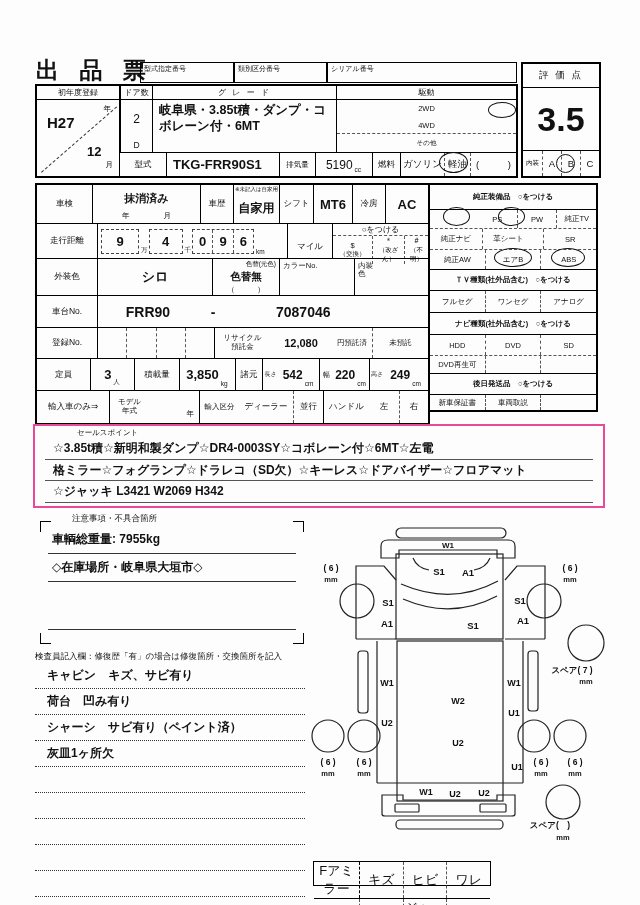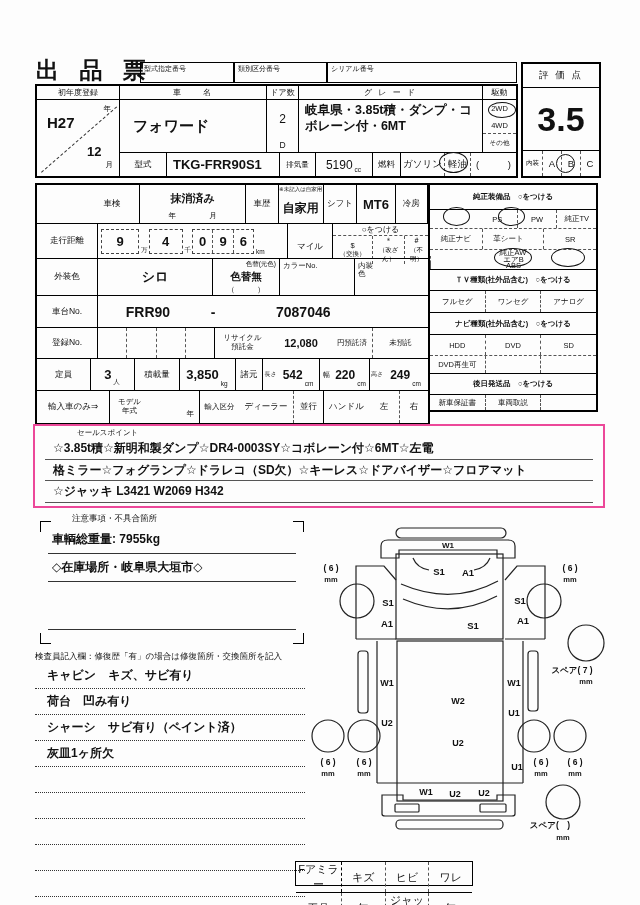--- a/index.html
+++ b/index.html
@@ -50,24 +50,20 @@
     <div class="col" style="width:82px;position:relative;">
       <div class="hd bb" style="height:13px;">初年度登録</div>
       <span class="abs f7" style="right:8px;top:18px;">年</span>
       <span class="abs b" style="left:10px;top:28px;font-size:15px;">H27</span>
       <span class="abs b" style="left:50px;top:58px;font-size:13px;">12</span>
       <span class="abs f7" style="right:6px;top:74px;">月</span>
       <div class="abs" style="left:4px;top:86px;width:100px;border-top:1px dashed #333;transform:rotate(-41deg);transform-origin:0 0;"></div>
     </div>
     <div class="col bl" style="flex:1;">
       <div class="row" style="height:66px;">
-        <div class="col" style="width:146px;">
-          <div class="hd bb" style="height:13px;letter-spacing:2px;">車　　名</div>
-          <div class="c b" style="flex:1;font-size:15px;justify-content:flex-start;padding-left:13px;">フォワード</div>
-        </div>
         <div class="col bl" style="width:32px;">
           <div class="hd bb f6" style="height:13px;">ドア数</div>
           <div class="c f12" style="flex:1;">2</div>
           <div class="c f8" style="height:14px;">D</div>
         </div>
         <div class="col bl" style="width:184px;">
           <div class="hd bb" style="height:13px;letter-spacing:2px;">グ レ ー ド</div>
           <div class="b" style="flex:1;font-size:12.5px;line-height:1.3;padding:2px 6px;text-align:left;overflow-wrap:anywhere;">岐阜県・3.85t積・ダンプ・コボレーン付・6MT</div>
         </div>
         <div class="col bl" style="flex:1;">
@@ -92,21 +88,21 @@
           <span>(</span>
           <span>)</span>
         </div>
       </div>
     </div>
   </div>
 
   <div class="abs col" style="left:35px;top:183px;width:395px;height:242px;border:2px solid #000;">
 
     <div class="row" style="height:38px;">
-      <div class="c f8" style="width:55px;margin-left:48px;">車検</div>
+      <div class="c f8" style="width:55px;">車検</div>
       <div class="col bl" style="width:108px;">
         <div class="c b f11" style="flex:1;">抹消済み</div>
         <div class="row f7" style="height:12px;justify-content:space-around;padding:0 12px;">
           <span>年</span>
           <span>月</span>
         </div>
       </div>
       <div class="c f8 bl" style="width:33px;">車歴</div>
       <div class="col bl" style="width:46px;">
         <div class="c" style="height:9px;font-size:5.5px;">※未記入は自家用</div>
@@ -243,21 +239,21 @@
     <div class="row bt" style="height:19px;">
       <div class="c f7" style="flex:1;margin-left:48px;">PS</div>
       <div class="c f7 bld" style="flex:1;">PW</div>
       <div class="c f7 bld" style="flex:1;">純正TV</div>
     </div>
     <div class="row btd" style="height:21px;">
       <div class="c f7" style="flex:1;">純正ナビ</div>
       <div class="c f7 bld" style="flex:1;">革シート</div>
       <div class="c f7 bld" style="flex:1;margin-left:9px;">SR</div>
     </div>
-    <div class="row btd" style="height:20px;flex-direction:column;">
+    <div class="row btd" style="height:20px;">
       <div class="c f7" style="flex:1;">純正AW</div>
       <div class="c f7 bld" style="flex:1;">エアB</div>
       <div class="c f7 bld" style="flex:1;">ABS</div>
     </div>
     <div class="c f7 b bt" style="height:21px;">ＴＶ種類(社外品含む)　○をつける</div>
     <div class="row bt" style="height:22px;">
       <div class="c f7" style="flex:1;">フルセグ</div>
       <div class="c f7 bld" style="flex:1;">ワンセグ</div>
       <div class="c f7 bld" style="flex:1;">アナログ</div>
     </div>
@@ -378,21 +374,21 @@
       <text x="64" y="263" font-size="7.5" font-weight="normal">mm</text>
       <text x="241" y="252" font-size="8.5">( 6 )</text>
       <text x="241" y="263" font-size="7.5" font-weight="normal">mm</text>
       <text x="275" y="252" font-size="8.5">( 6 )</text>
       <text x="275" y="263" font-size="7.5" font-weight="normal">mm</text>
       <text x="250" y="315" font-size="8.5">スペア(　)</text>
       <text x="263" y="327" font-size="7.5" font-weight="normal">mm</text>
     </g>
   </svg>
 
-  <div class="abs col" style="left:295px;top:861px;width:178px;height:25px;border:1px solid #000;font-size:11px;">
+  <div class="abs col" style="left:313px;top:861px;width:178px;height:25px;border:1px solid #000;font-size:13px;">
     <div class="row" style="flex:1;">
       <div class="c" style="width:45px;">Fアミラー</div>
       <div class="c bl" style="flex:1;border-left-style:dashed;">キズ</div>
       <div class="c bld" style="flex:1;">ヒビ</div>
       <div class="c bld" style="flex:1;">ワレ</div>
     </div>
     <div class="row bt" style="flex:1;">
       <div class="c" style="width:45px;">工具</div>
       <div class="c bld" style="flex:1;">無</div>
       <div class="c bld" style="flex:1;">ジャッキ</div>

